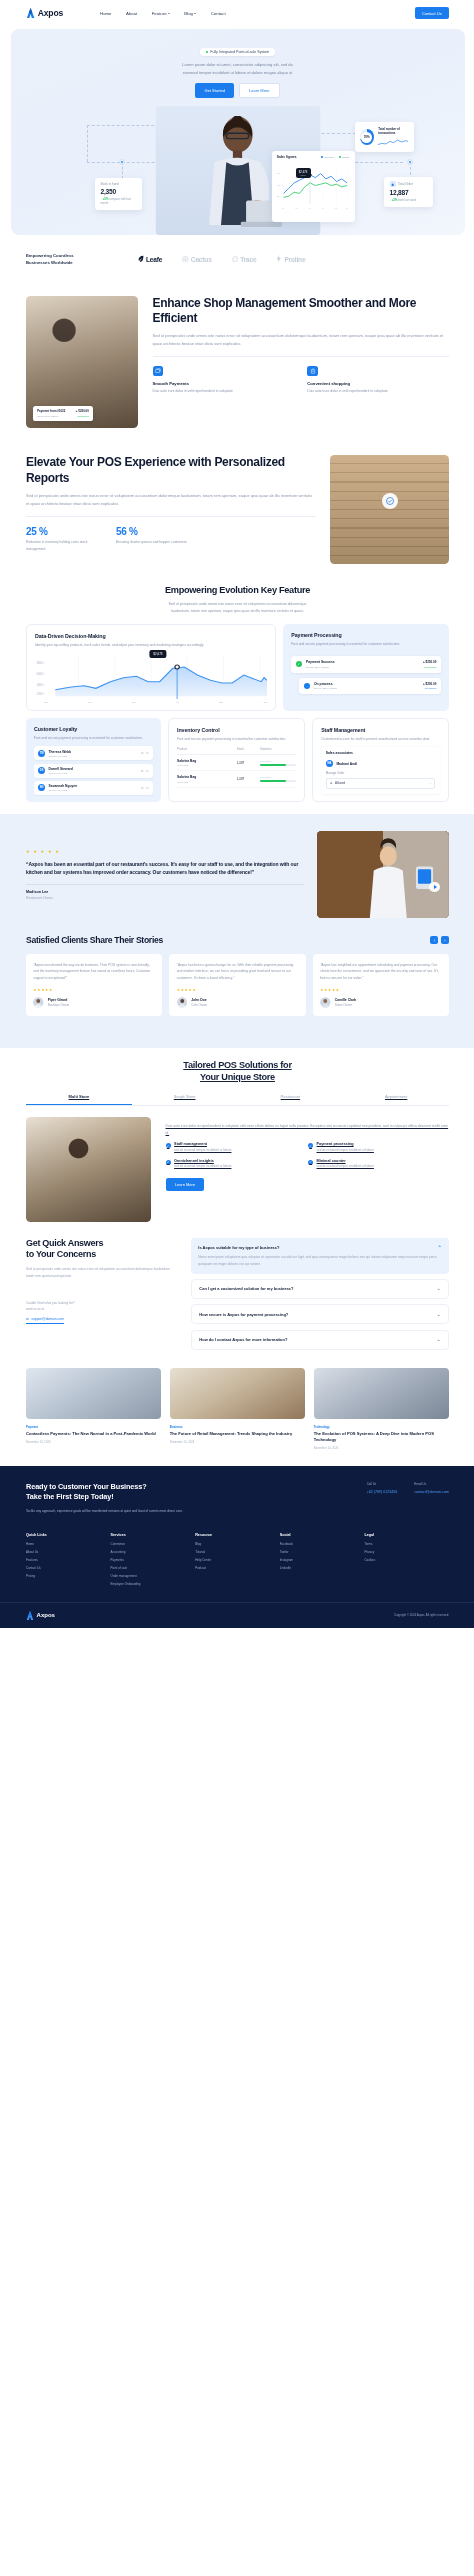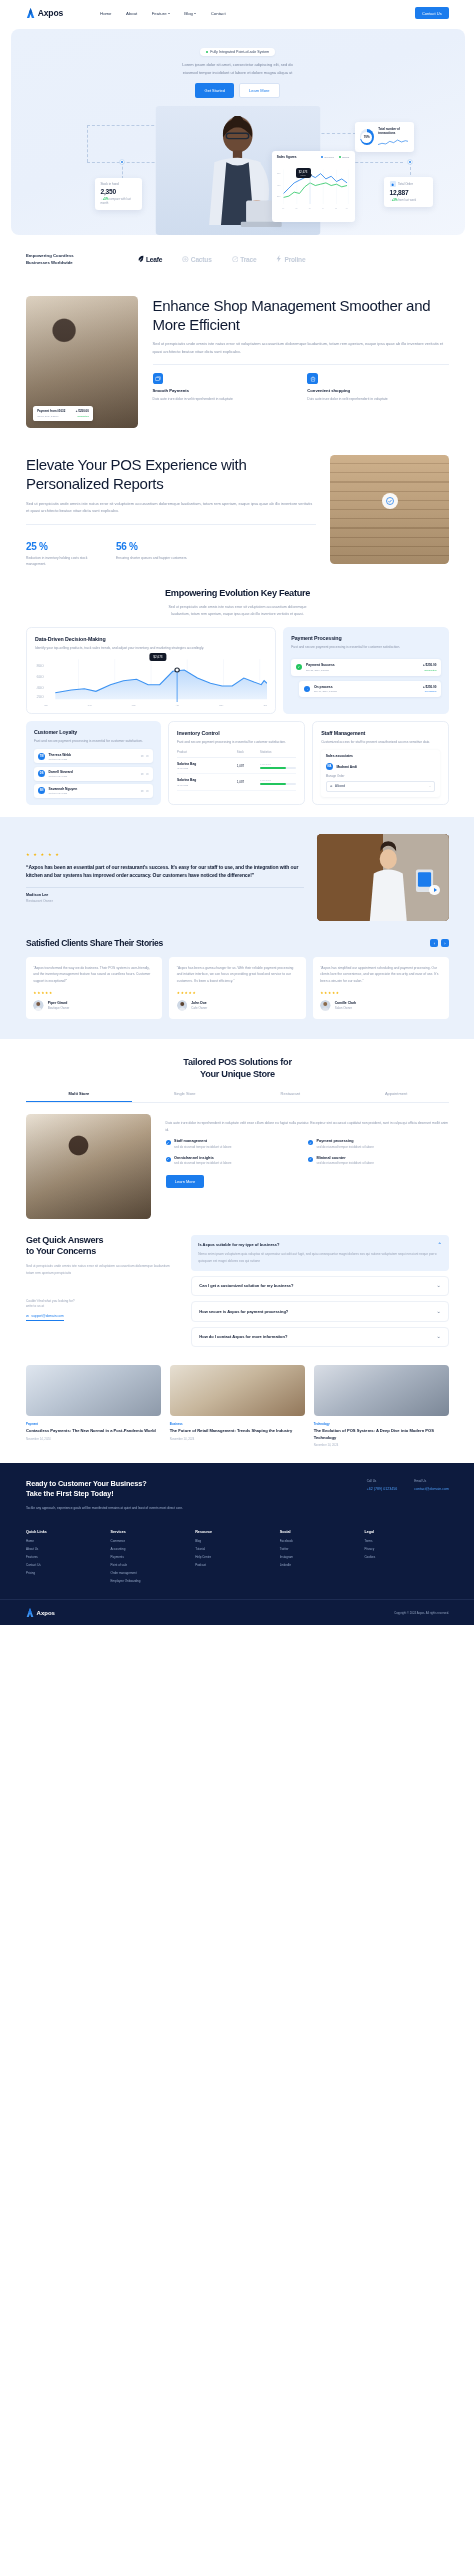--- a/index.html
+++ b/index.html
@@ -91,31 +91,31 @@
     background:
       linear-gradient(180deg, rgba(255,255,255,.12), rgba(0,0,0,.2)),
       radial-gradient(circle at 34% 26%, #3a2b22 0 9%, transparent 10%),
       linear-gradient(160deg,#d8cbb8 0%, #a08b72 55%, #6f5c49 100%); }
   .mini-receipt { position:absolute; left:6.6px; bottom:6.6px; background:#fff; border-radius:2.6px; padding:3.3px 4.6px; display:flex; gap:10.5px; box-shadow:0 1.3px 5.3px rgba(0,0,0,.15); }
   .mr-t { font-size:2.9px; font-weight:700; color:#101b33; }
   .mr-s { font-size:2.2px; color:#9aa4b8; margin-top:1.3px; }
   .mr-a { font-size:2.9px; font-weight:700; color:#101b33; text-align:right; }
   .mr-c { font-size:2.4px; color:#22c55e; text-align:right; margin-top:1.3px; }
 
-  h2.sec { font-size:15px; line-height:1.28; font-weight:400; letter-spacing:-0.3px; color:#101b33; }
+  h2.sec { font-size:12px; line-height:1.28; font-weight:700; letter-spacing:-0.3px; color:#101b33; }
   p.sec { font-size:4px; line-height:1.95; color:#8a95ab; margin-top:6px; }
   .hr { height:0.7px; background:#e9eef6; margin:8.6px 0; }
   .feat-row { display:flex; gap:13px; }
   .feat { flex:1; }
   .ficon { width:10.5px;height:10.5px;border-radius:2.6px;background:#1b7ced;display:flex;align-items:center;justify-content:center; }
   .ficon svg { display:block; }
   .ftitle { font-size:4.2px; font-weight:700; color:#101b33; margin-top:4.6px; }
   .fdesc { font-size:3.4px; line-height:1.85; color:#8a95ab; margin-top:2.6px; }
 
-  .stat-row { display:flex; gap:17px; margin-top:17px; }
+  .stat-row { display:flex; gap:17px; margin-top:9px; }
   .stat-n { font-size:10px; font-weight:700; color:#1b7ced; letter-spacing:-0.3px; }
   .stat-d { font-size:3.3px; line-height:1.85; color:#8a95ab; margin-top:2.6px; width:73px; }
   .ph-shelf { width:119px; height:109px;
     background:
       linear-gradient(180deg, rgba(255,255,255,.10), rgba(0,0,0,.18)),
       repeating-linear-gradient(180deg,#c9a87f 0 8px,#b08f68 8px 9.2px),
       linear-gradient(160deg,#e2d6c2,#8a7258); }
   .shelf-badge { position:absolute; left:50%; top:42%; transform:translate(-50%,-50%); width:16px;height:16px;border-radius:50%;background:rgba(255,255,255,.92); display:flex;align-items:center;justify-content:center; }
 
   
@@ -157,21 +157,21 @@
   .bar-fill { height:100%; background:#22c55e; border-radius:1.3px; }
   .inv-s { font-size:2.2px; color:#b9c3d3; }
 
   .staff-box { background:#fff; border-radius:3.3px; padding:4.6px; margin-top:4.6px; box-shadow:0 0.7px 2.6px rgba(30,60,110,.06); }
   .sb-t { font-size:3.4px; font-weight:700; color:#101b33; }
   .sel { border:0.7px solid #e3e9f2; border-radius:2px; padding:2.6px 3.3px; font-size:2.9px; color:#3b4a66; display:flex; align-items:center; gap:2.6px; margin-top:2.6px; }
   .sel .cv { margin-left:auto; color:#a8b2c4; }
   .lbl-sm { font-size:2.9px; color:#8a95ab; margin-top:4px; }
 
   
-  .band { background:#eaf1fb; margin-top:12px; padding:17px 26px 20px; }
+  .band { background:#eaf1fb; margin-top:12px; padding:17px 26px 32px; }
   .quote-row { display:flex; gap:13px; align-items:center; }
   .stars { color:#f5b301; font-size:4px; letter-spacing:1.3px; }
   .quote { font-size:5px; line-height:1.7; font-weight:700; color:#101b33; margin-top:5.3px; letter-spacing:-0.1px; }
   .qhr { height:0.7px; background:#d5e0ef; margin:7.3px 0 5.3px; }
   .qname { font-size:3.7px; font-weight:700; color:#101b33; }
   .qrole { font-size:3.3px; color:#9aa4b8; margin-top:2px; }
   .video-box { width:132px; height:87px; border-radius:4.6px; position:relative; overflow:hidden;
     background:linear-gradient(160deg,#8a5c32 0%,#5c3a22 40%,#d9cfc2 100%); }
   .play { position:absolute; right:9.2px; bottom:26px; width:10.5px;height:10.5px;border-radius:50%;background:rgba(255,255,255,.92);display:flex;align-items:center;justify-content:center; }
   .play i { width:0;height:0;border-left:3.3px solid #1b7ced;border-top:2px solid transparent;border-bottom:2px solid transparent;margin-left:1.3px; }
@@ -774,21 +774,21 @@
             </svg>
           <div>
               <div class="tn">Camille Clark</div>
           <div class="tr">Salon Owner</div>
             </div>
         </div>
       </div>
     </div>
   </div>
 
-  <div style="padding:17px 26px 0; text-align:center;">
+  <div style="padding:11px 26px 0; text-align:center;text-decoration:underline;">
     <h2 style="font-size:9.2px;font-weight:700;letter-spacing:-0.3px;line-height:1.35;">
       <span>Tailored POS Solutions for</span><br>
       <span>Your Unique Store</span>
     </h2>
     <div class="tabs">
       <div class="tab active">Multi Store</div>
       <div class="tab">Single Store</div>
       <div class="tab">Restaurant</div>
       <div class="tab">Appointment</div>
     </div>

